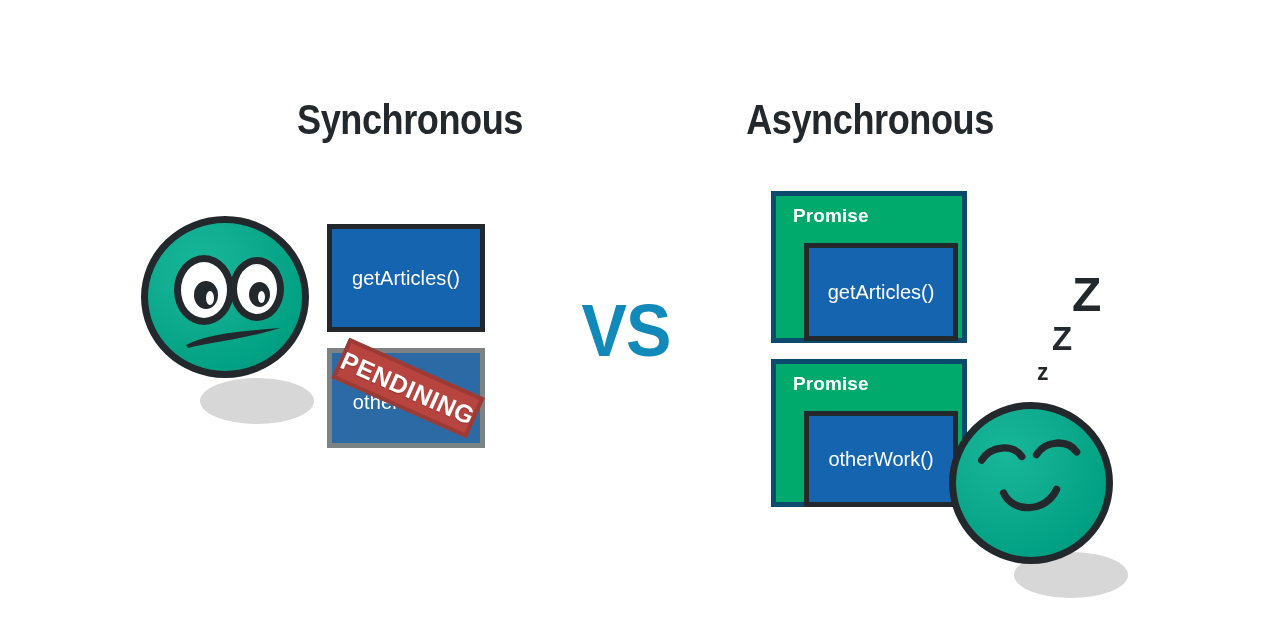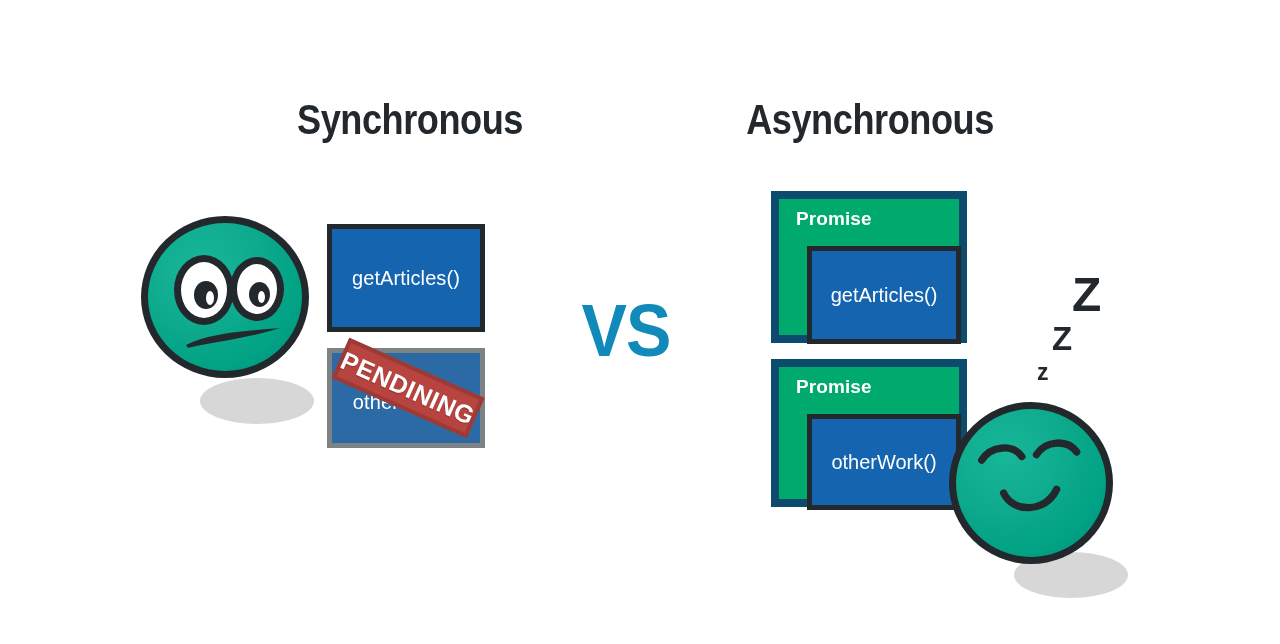--- a/index.html
+++ b/index.html
@@ -203,21 +203,21 @@
     font-size: 25px;
     letter-spacing: 0.5px;
     text-shadow: 0 1px 1px rgba(0,0,0,.25);
   }
 
   
   .promise-box {
     position: absolute;
     box-sizing: border-box;
     background: #00a96c;
-    border: 8px solid #0c4a6e;
+    border: 5px solid #0c4a6e;
   }
   .promise-title {
     position: absolute;
     left: 17px;
     top: 9px;
     color: #ffffff;
     font-family: "Liberation Sans", sans-serif;
     font-weight: bold;
     font-size: 19px;
     letter-spacing: 0.1px;

